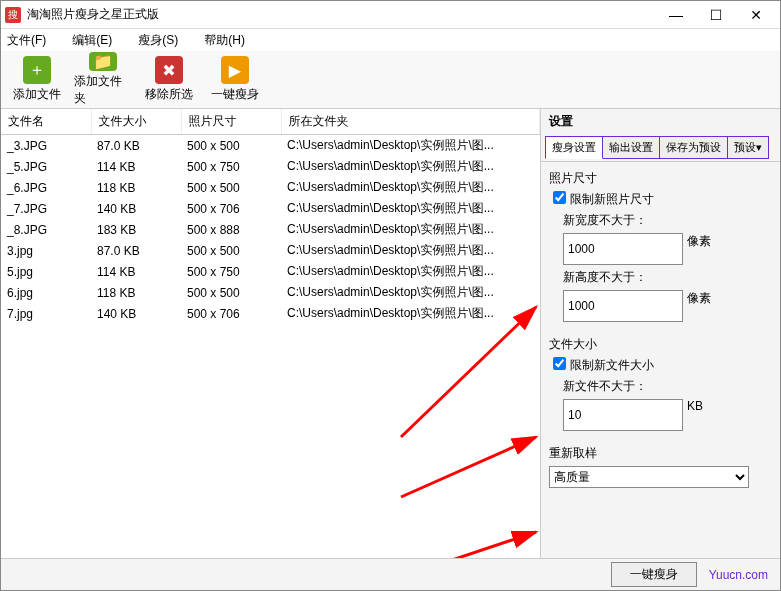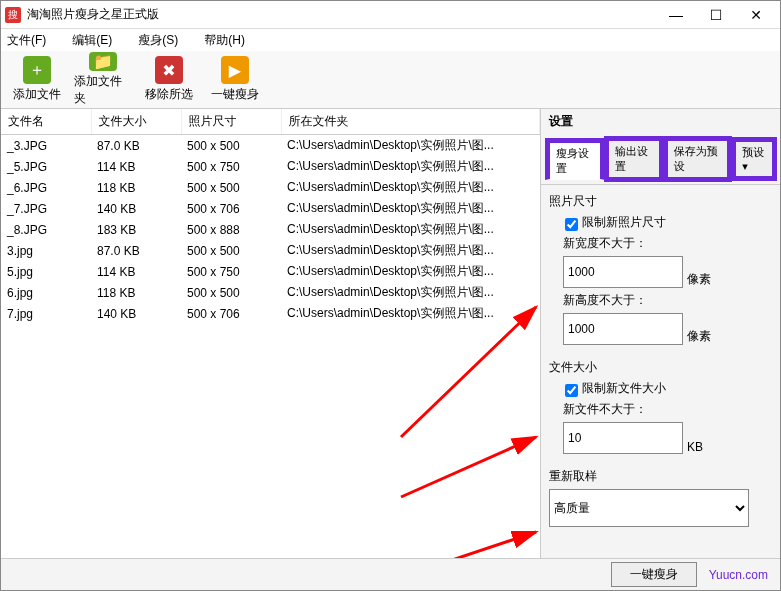--- a/index.html
+++ b/index.html
@@ -18,29 +18,29 @@
 .ic-remove{background:#cc3333}
 .ic-go{background:#ee9900}
 .main{display:flex;height:calc(100% - 28px - 22px - 58px - 32px)}
 .tablewrap{flex:1;overflow:hidden;position:relative}
 table{width:100%;border-collapse:collapse;table-layout:fixed}
 th{text-align:left;padding:4px 7px;background:#fff;border-bottom:1px solid #ccc;font-weight:normal;border-right:1px solid #eee}
 td{padding:2px 6px;white-space:nowrap;overflow:hidden;text-overflow:ellipsis}
 .rightpanel{width:240px;border-left:1px solid #ccc;display:flex;flex-direction:column;background:#8b5cf6}
 .panelhead{padding:4px 8px;font-weight:bold;background:#f4f4f4}
 .tabs{display:flex;align-items:center;padding:2px 4px;gap:0;background:#f4f4f4;border-bottom:1px solid #ccc}
-.tab{padding:3px 6px;border:5px solid #6d28d9;background:#eee;cursor:pointer;font-size:11px;margin-right:-1px}
+.tab{padding:3px 6px;border:1px solid #6d28d9;background:#eee;cursor:pointer;font-size:11px;margin-right:-1px}
 .tab.active{background:#fff;border-bottom:1px solid #fff;position:relative;z-index:1}
 .panelbody{padding:8px;flex:1;overflow:auto;background:#f4f4f4}
 .group{margin-bottom:14px}
 .grouptitle{margin-bottom:4px}
-.row{display:flex;align-items:flex-end;margin:4px 0 4px 14px;gap:4px}
+.row{display:flex;align-items:flex-start;margin:4px 0 4px 14px;gap:4px}
 .row input[type=text]{width:120px;height:32px;border:1px solid #888;padding:0 4px;background:#fff}
-.row select{width:200px;height:38px;border:1px solid #888;background:#fff}
-.chk{display:flex;align-items:flex-end;gap:4px;margin-left:16px}
+.row select{width:200px;height:22px;border:1px solid #888;background:#fff}
+.chk{display:flex;align-items:flex-start;gap:4px;margin-left:4px}
 .chk input{width:13px;height:13px}
 .footer{height:32px;border-top:1px solid #ccc;display:flex;align-items:center;justify-content:flex-end;padding:0 12px;gap:12px;background:#f4f4f4}
 .footer button{padding:3px 18px;border:1px solid #888;background:#eee;cursor:pointer}
 .watermark{color:#6d28d9;font-size:12px}
 svg.arrows{position:absolute;top:108px;left:0;width:540px;height:430px;pointer-events:none;z-index:5}
 </style>
 </head>
 <body>
 
 <div class="titlebar">

